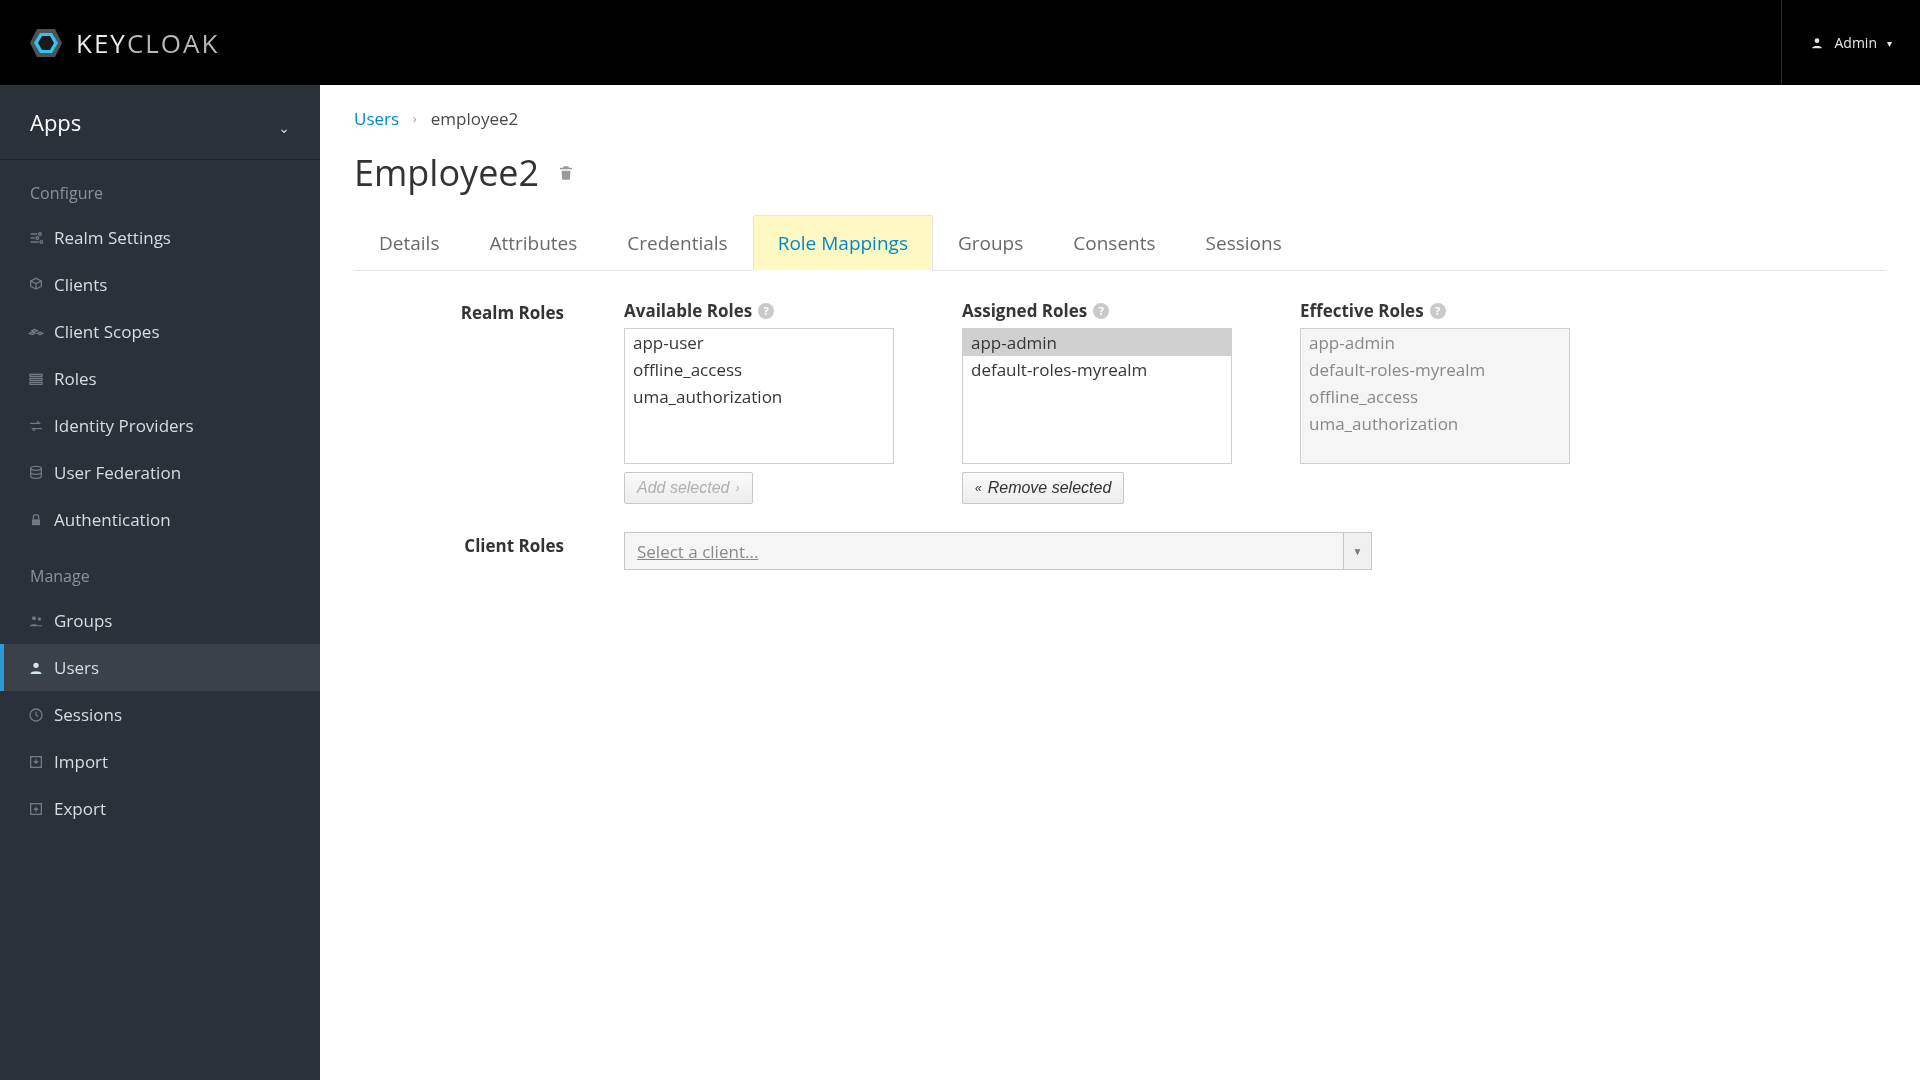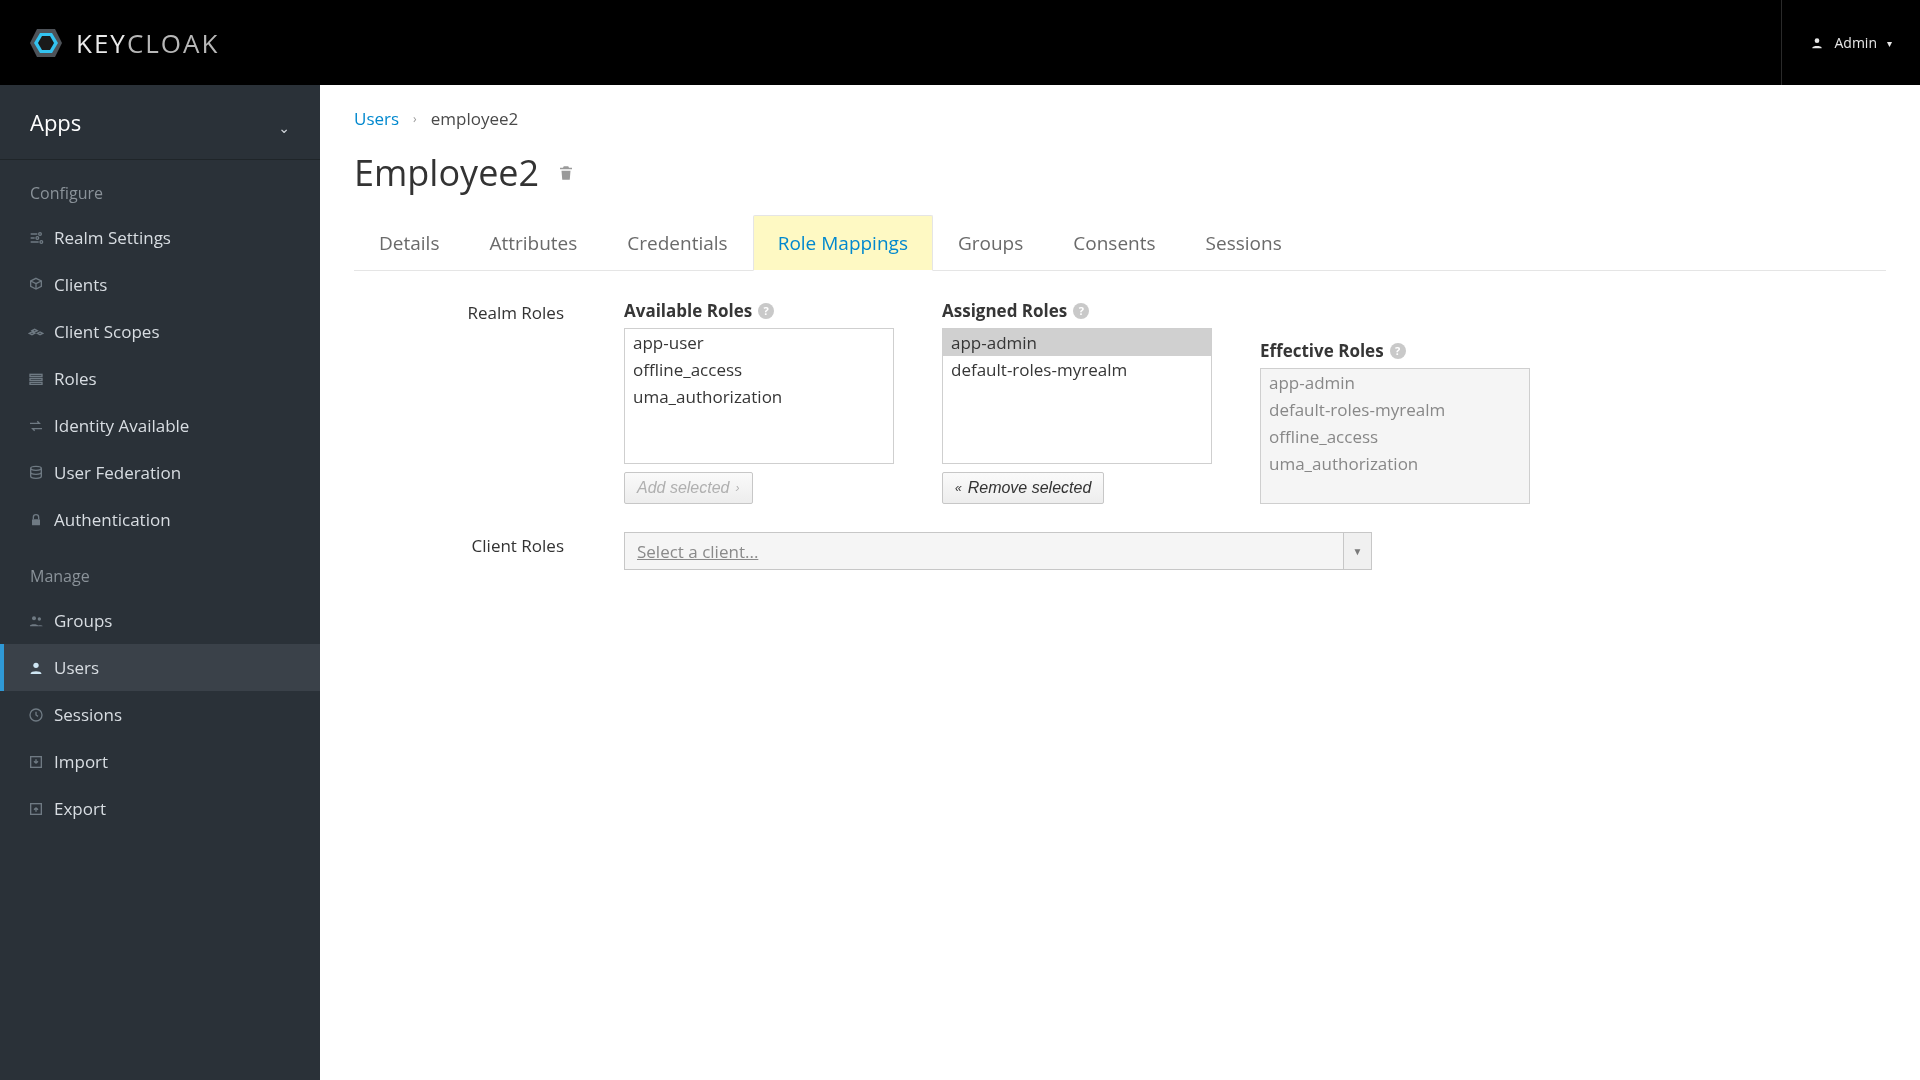--- a/index.html
+++ b/index.html
@@ -40,22 +40,22 @@
   .page-title-row { display: flex; align-items: center; gap: 18px; margin-bottom: 10px; }
   h1.page-title { font-size: 36px; font-weight: 400; color: #333; }
   .trash { color: #9a9a9a; font-size: 20px; cursor: pointer; }
 
   .tabs { display: flex; border-bottom: 1px solid #e5e5e5; margin-top: 18px; }
   .tabs .tab { padding: 14px 24px; font-size: 19px; color: #6a6a6a; cursor: pointer; border: 1px solid transparent; border-bottom: none; margin-bottom: -1px; }
   .tabs .tab.active { color: #0088ce; border-color: #e5e5e5; border-bottom: 1px solid #fff; background: #fef9c3; border-radius: 2px 2px 0 0; }
 
   .form-area { padding-top: 28px; max-width: 1600px; }
   .form-row { display: flex; align-items: flex-start; margin-bottom: 28px; }
-  .form-label { width: 270px; text-align: right; padding-right: 60px; font-weight: 400; color: #333; padding-top: 2px; font-size: 17px; }
-  .lists { display: flex; gap: 48px; align-items: flex-end; }
+  .form-label { width: 270px; text-align: right; padding-right: 60px; font-weight: 700; color: #333; padding-top: 2px; font-size: 17px; }
+  .lists { display: flex; gap: 68px; }
   .col { width: 270px; display: flex; flex-direction: column; }
   .col .col-title { font-weight: 700; margin-bottom: 6px; font-size: 17px; display: flex; align-items: center; gap: 6px; }
   .help { width: 16px; height: 16px; border-radius: 50%; background: #c9c9c9; color: #fff; font-size: 11px; display: inline-flex; align-items: center; justify-content: center; font-weight: 700; }
   .listbox { border: 1px solid #cfcfcf; height: 136px; background: #fff; overflow: auto; font-size: 17px; }
   .listbox.ro { background: #f5f5f5; color: #888; }
   .listbox .item { padding: 2px 8px; cursor: default; }
   .listbox .item.sel { background: #d0d0d0; }
   .listbox.clicky .item { cursor: pointer; }
 
   .btn { margin-top: 8px; align-self: flex-start; border: 1px solid #c7c7c7; background: linear-gradient(#fafafa,#ededed); color: #333; padding: 6px 12px; font-size: 16px; border-radius: 2px; cursor: pointer; display: inline-flex; align-items: center; gap: 6px; font-style: italic; }
@@ -150,21 +150,21 @@
             <span>Roles</span>
           </a>
         </li>
       <li>
           <a href="#">
             <span class="icon">
               <svg width="16" height="16" viewBox="0 0 24 24" fill="none" stroke="currentColor" stroke-width="2">
                 <path d="M3 8h14l-3-3M21 16H7l3 3"></path>
               </svg>
             </span>
-            <span>Identity Available</span>
+            <span>Identity Providers</span>
           </a>
         </li>
       <li>
           <a href="#">
             <span class="icon">
               <svg width="16" height="16" viewBox="0 0 24 24" fill="none" stroke="currentColor" stroke-width="2">
                 <ellipse cx="12" cy="5" rx="8" ry="3"></ellipse>
                 <path d="M4 5v6c0 1.7 3.6 3 8 3s8-1.3 8-3V5M4 11v6c0 1.7 3.6 3 8 3s8-1.3 8-3v-6"></path>
               </svg>
             </span>

